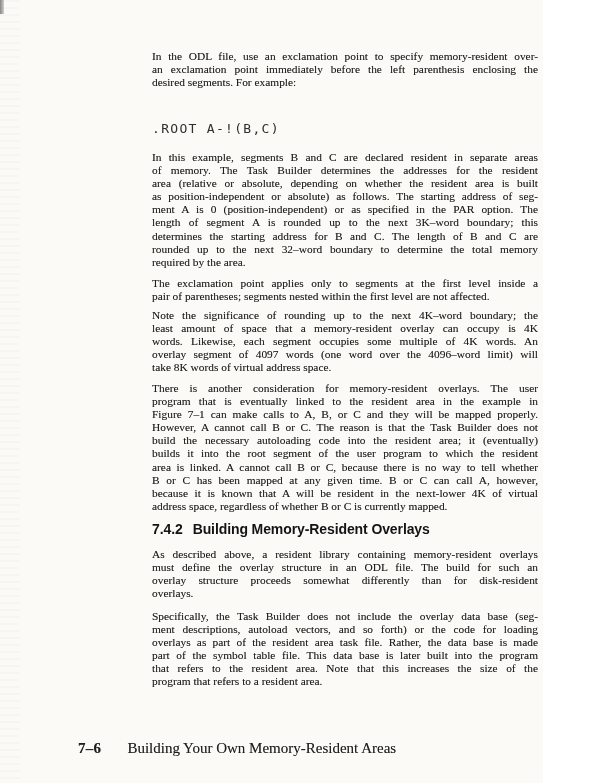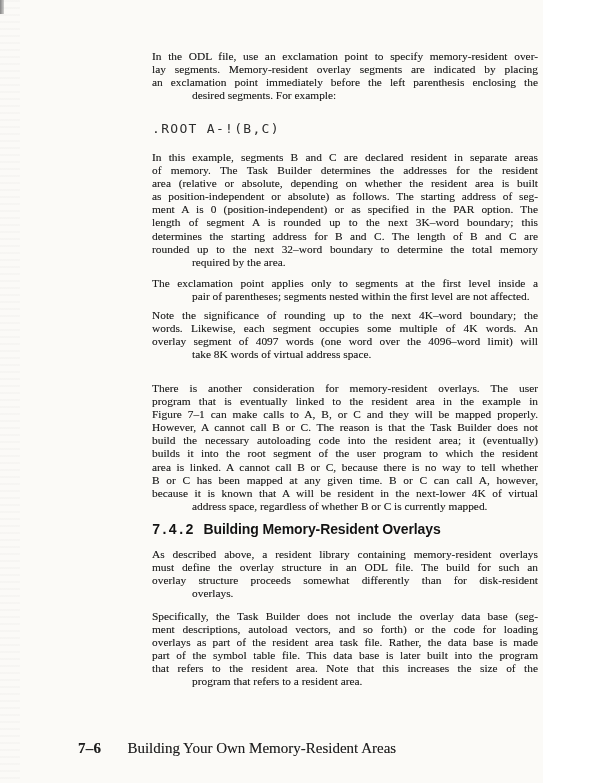--- a/index.html
+++ b/index.html
@@ -49,21 +49,21 @@
   .para {
     position: absolute;
     left: 0;
     width: 386px;
     color: var(--ink, #1d1d1d);
     font-size: 11.4px;
     line-height: 13.1px;
     text-shadow: 0 0 .3px rgba(20,20,20,.4);
   }
   .line { text-align: justify; text-align-last: justify; }
-  .line.last { text-align-last: left; margin-left: 40px; }
+  .line.last { text-align-last: left; }
   .code {
     position: absolute;
     left: 0;
     width: 386px;
     font-family: "DejaVu Sans Mono", monospace;
     font-size: 13px;
     line-height: 11px;
     letter-spacing: 1.3px;
     color: #2e2e2e;
   }
@@ -71,21 +71,21 @@
     position: absolute;
     left: 0;
     width: 400px;
     font-family: "Liberation Sans", sans-serif;
     font-weight: bold;
     font-size: 14px;
     line-height: 15px;
     color: #131313;
     letter-spacing: -0.1px;
   }
-  .heading .hnum { margin-right: 10px; font-family: Liberation Mono, monospace; }
+  .heading .hnum { margin-right: 10px; }
   
   [data-name="para-odl-intro"]            { top: 50px; }
   [data-name="code-root-directive"]       { top: 123px; }
   [data-name="para-example-explanation"]  { top: 151px; }
   [data-name="para-exclamation-scope"]    { top: 277px; }
   [data-name="para-rounding-note"]        { top: 309px; }
   [data-name="para-another-consideration"]{ top: 382px; }
   [data-name="heading-742"]               { top: 522px; }
   [data-name="para-as-described"]         { top: 548px; }
   [data-name="para-specifically"]         { top: 610px; }
@@ -101,21 +101,20 @@
 </head>
 <body>
 
 <div class="page" data-name="page">
   <div class="edge-noise" data-name="scan-edge-noise"></div>
   <div class="corner-mark" data-name="scan-corner-mark"></div>
 
   <div class="text-col" data-name="text-column">
       <div class="para" data-name="para-odl-intro">
         <div class="line" data-name="text-line">In the ODL file, use an exclamation point to specify memory-resident over-</div>
-        <div class="line" data-name="text-line">lay segments. Memory-resident overlay segments are indicated by placing</div>
         <div class="line" data-name="text-line">an exclamation point immediately before the left parenthesis enclosing the</div>
         <div class="line last" data-name="text-line">desired segments. For example:</div>
       </div>
       <div class="code" data-name="code-root-directive">.ROOT A-!(B,C)</div>
       <div class="para" data-name="para-example-explanation">
         <div class="line" data-name="text-line">In this example, segments B and C are declared resident in separate areas</div>
         <div class="line" data-name="text-line">of memory. The Task Builder determines the addresses for the resident</div>
         <div class="line" data-name="text-line">area (relative or absolute, depending on whether the resident area is built</div>
         <div class="line" data-name="text-line">as position-independent or absolute) as follows. The starting address of seg-</div>
         <div class="line" data-name="text-line">ment A is 0 (position-independent) or as specified in the PAR option. The</div>
@@ -123,20 +122,21 @@
         <div class="line" data-name="text-line">determines the starting address for B and C. The length of B and C are</div>
         <div class="line" data-name="text-line">rounded up to the next 32–word boundary to determine the total memory</div>
         <div class="line last" data-name="text-line">required by the area.</div>
       </div>
       <div class="para" data-name="para-exclamation-scope">
         <div class="line" data-name="text-line">The exclamation point applies only to segments at the first level inside a</div>
         <div class="line last" data-name="text-line">pair of parentheses; segments nested within the first level are not affected.</div>
       </div>
       <div class="para" data-name="para-rounding-note">
         <div class="line" data-name="text-line">Note the significance of rounding up to the next 4K–word boundary; the</div>
+        <div class="line" data-name="text-line">least amount of space that a memory-resident overlay can occupy is 4K</div>
         <div class="line" data-name="text-line">words. Likewise, each segment occupies some multiple of 4K words. An</div>
         <div class="line" data-name="text-line">overlay segment of 4097 words (one word over the 4096–word limit) will</div>
         <div class="line last" data-name="text-line">take 8K words of virtual address space.</div>
       </div>
       <div class="para" data-name="para-another-consideration">
         <div class="line" data-name="text-line">There is another consideration for memory-resident overlays. The user</div>
         <div class="line" data-name="text-line">program that is eventually linked to the resident area in the example in</div>
         <div class="line" data-name="text-line">Figure 7–1 can make calls to A, B, or C and they will be mapped properly.</div>
         <div class="line" data-name="text-line">However, A cannot call B or C. The reason is that the Task Builder does not</div>
         <div class="line" data-name="text-line">build the necessary autoloading code into the resident area; it (eventually)</div>

